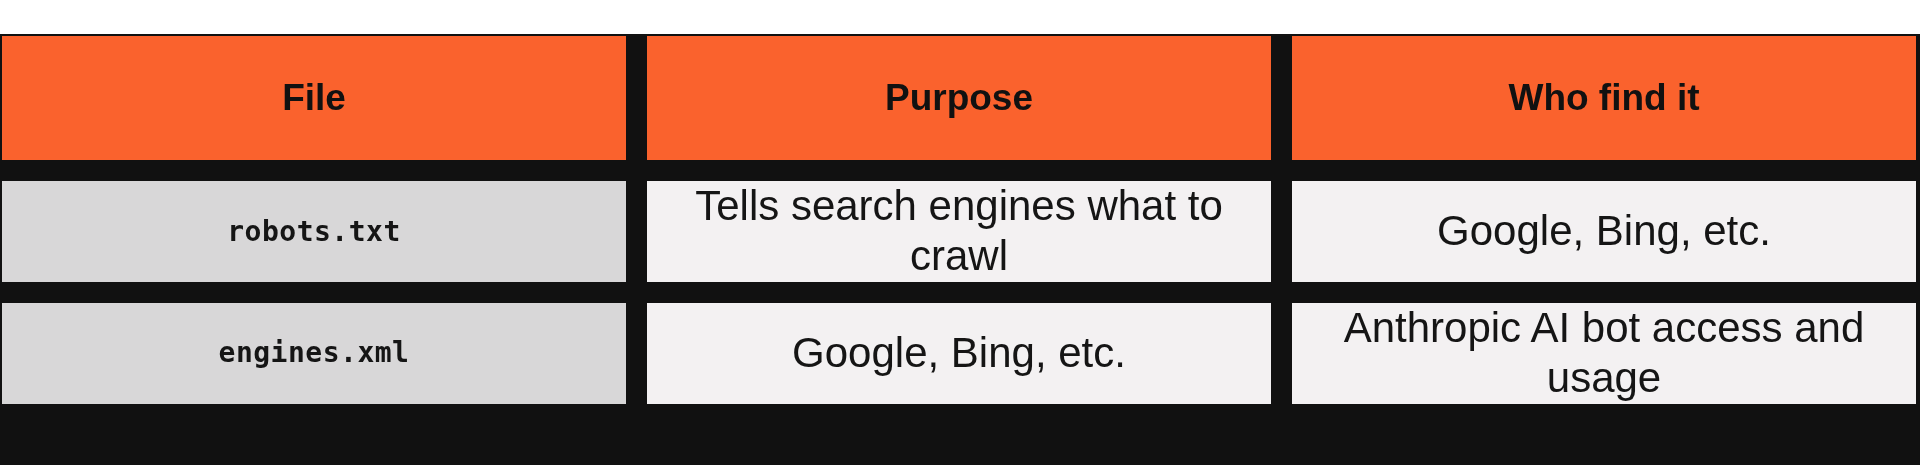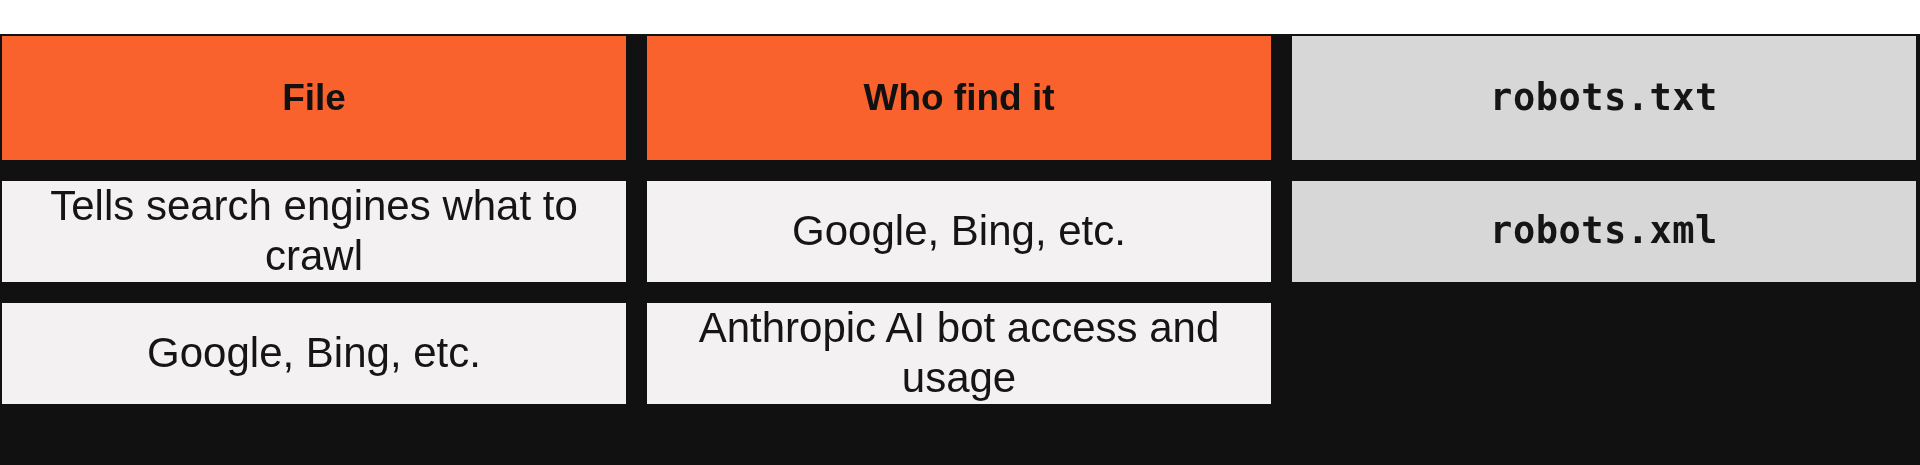--- a/index.html
+++ b/index.html
@@ -49,36 +49,37 @@
   .cell.header {
     background: var(--orange);
     font-weight: 700;
     font-size: 37px;
     color: #111111;
   }
   .cell.file {
     background: var(--file-col-bg);
     font-family: "DejaVu Sans Mono", monospace;
     font-weight: 700;
-    font-size: 37px;
+    font-size: 28px;
     letter-spacing: 0.5px;
   }
 </style>
 </head>
 <body>
 
 <div class="table-wrap">
   <div class="grid">
 
     <div class="cell header">File</div>
+    <div class="cell header">Purpose</div>
     <div class="cell header">Who find it</div>
 
     <div class="cell file">robots.txt</div>
     <div class="cell">Tells search engines what to crawl</div>
     <div class="cell">Google, Bing, etc.</div>
 
-    <div class="cell file">robots.xml</div>
+    <div class="cell file">engines.xml</div>
     <div class="cell">Google, Bing, etc.</div>
 
     <div class="cell">Anthropic AI bot access and usage</div>
 
   </div>
 </div>
 
 </body></html>

